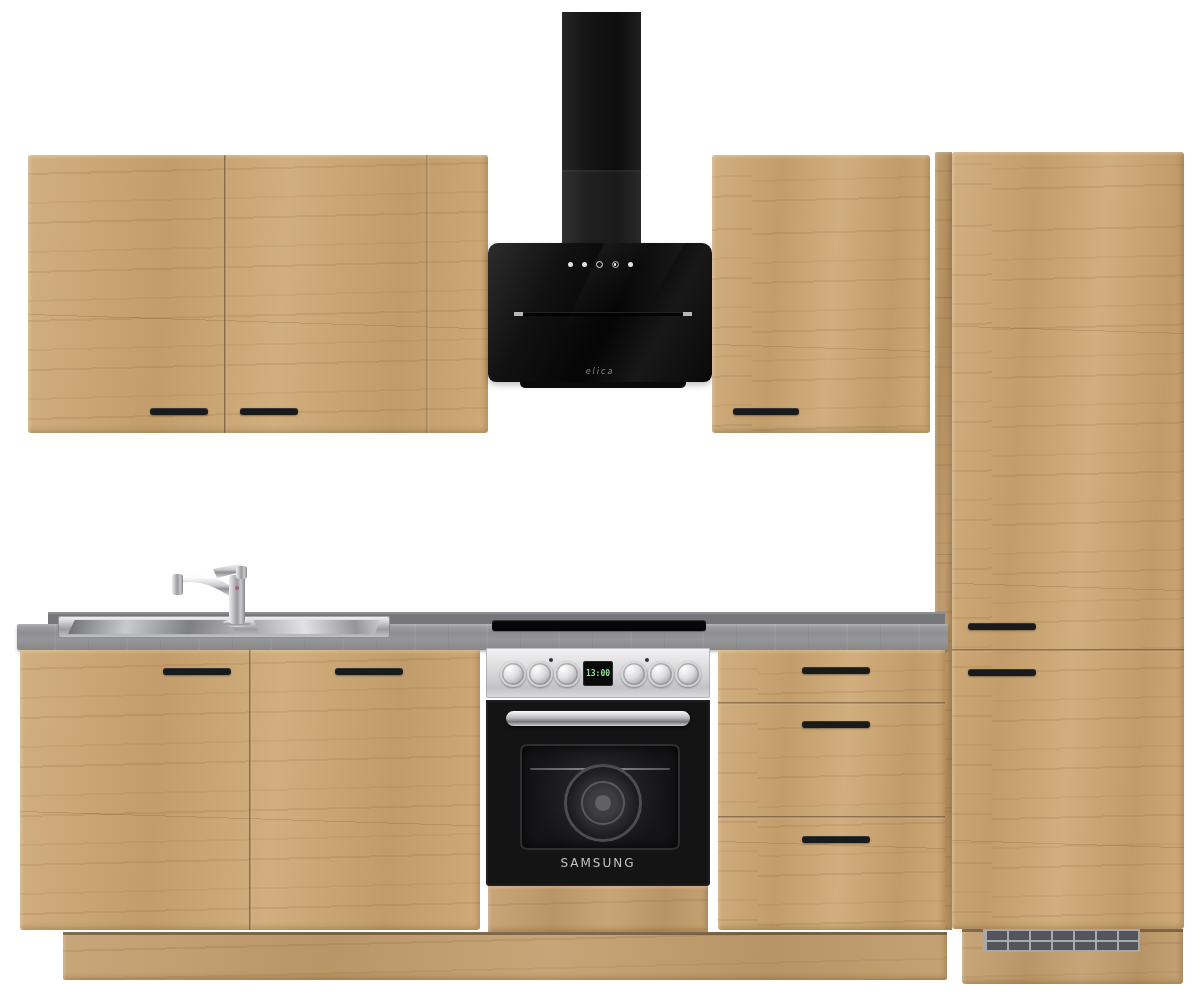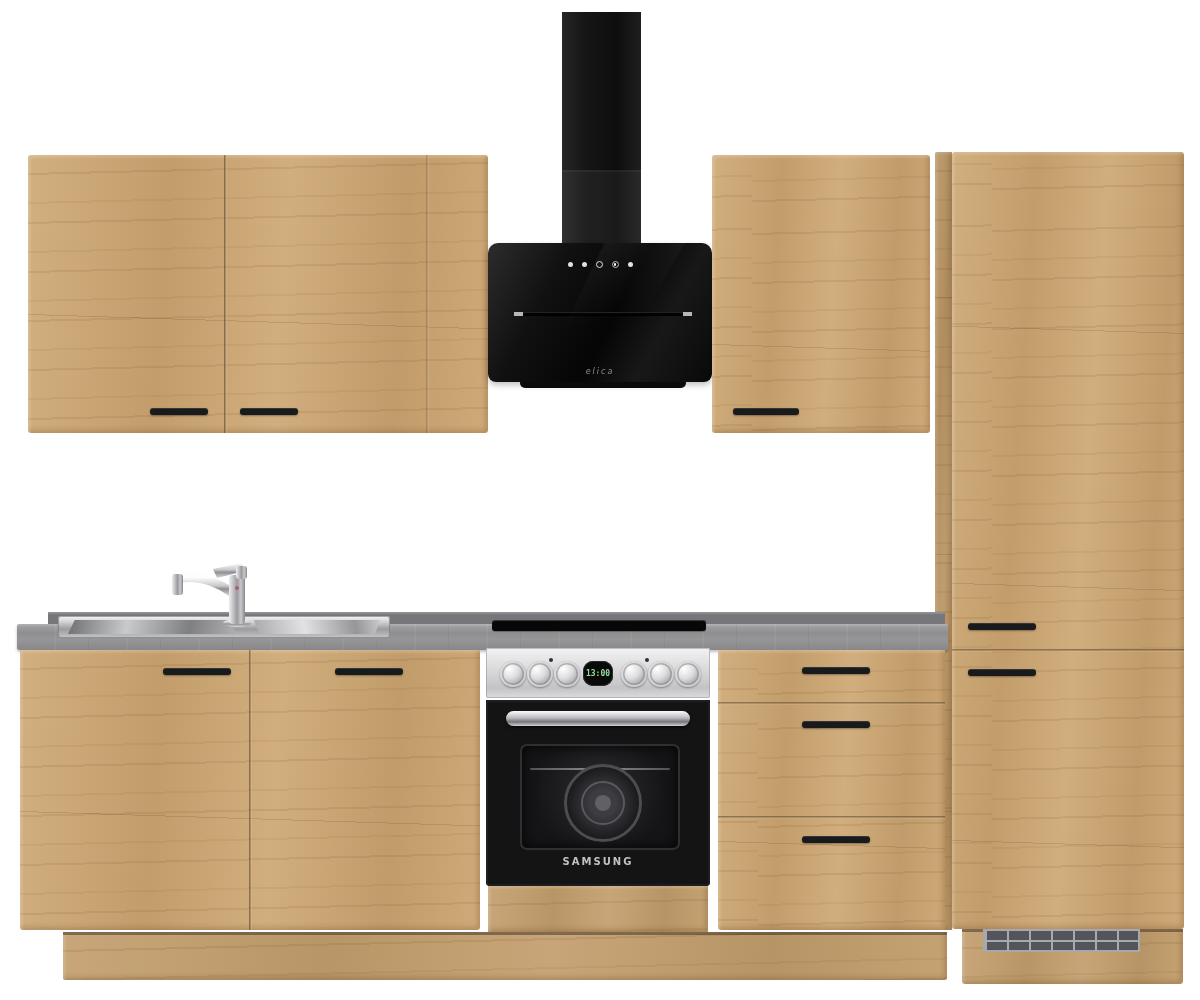--- a/index.html
+++ b/index.html
@@ -75,39 +75,39 @@
   .cooktop{position:absolute;left:492px;top:620px;width:214px;height:11px;background:#070707;
     border-radius:3px;box-shadow:inset 0 1px 1px rgba(255,255,255,.22), 0 1px 1px rgba(0,0,0,.3);}
   
   .ovenpanel{position:absolute;left:486px;top:648px;width:224px;height:50px;border-radius:2px;
     background:linear-gradient(180deg,#f2f2f3,#d3d3d5 55%,#c3c3c5 80%,#dcdcde);
     box-shadow:inset 0 0 0 1px rgba(140,140,145,.5);}
   .knob{position:absolute;width:26px;height:26px;border-radius:50%;top:13px;
     background:radial-gradient(circle at 35% 30%,#fff,#dcdcde 40%,#98989c 78%,#c4c4c6);
     box-shadow:0 1px 2px rgba(0,0,0,.35), inset 0 0 0 2px rgba(255,255,255,.55), inset 0 0 0 3.5px rgba(138,138,143,.6);}
   .pdot{position:absolute;width:4px;height:4px;border-radius:50%;background:#323236;top:14px;}
-  .display{position:absolute;left:97px;top:13px;width:30px;height:25px;background:#0a0a0b;border-radius:10px;
+  .display{position:absolute;left:97px;top:13px;width:30px;height:25px;background:#0a0a0b;border-radius:3px;
     box-shadow:inset 0 0 0 1px #2b2b2e;display:flex;align-items:center;justify-content:center;}
   .display span{color:#97e09a;font:700 8px "DejaVu Sans Mono",monospace;letter-spacing:0;}
   .ovendoor{position:absolute;left:486px;top:700px;width:224px;height:186px;background:#141415;
     border-radius:0 0 4px 4px;box-shadow:inset 0 0 0 2px #1e1e20;}
   .ovenhandle{position:absolute;left:20px;top:11px;width:184px;height:15px;border-radius:8px;
     background:linear-gradient(180deg,#fbfbfc,#bcbcc0 45%,#75757a 72%,#d2d2d5);
     box-shadow:0 2px 3px rgba(0,0,0,.55);}
   .cavity{position:absolute;left:34px;top:44px;width:156px;height:102px;border-radius:7px;
     border:2px solid #2f2f33;background:radial-gradient(circle at 50% 45%,#2c2c30,#151517 68%);
     box-shadow:inset 0 0 14px rgba(0,0,0,.85);}
   .rack{position:absolute;left:8px;right:8px;top:22px;height:2px;
     background:linear-gradient(90deg,#515156,#909095,#515156);border-radius:1px;}
   .fan{position:absolute;left:50%;top:50%;width:72px;height:72px;margin:-33px 0 0 -36px;border-radius:50%;
     border:3px solid #4c4c51;background:radial-gradient(circle,#3c3c41 25%,#1b1b1e 70%);}
   .fan::before{content:"";position:absolute;inset:14px;border-radius:50%;border:2px solid #58585d;}
   .fan::after{content:"";position:absolute;inset:28px;border-radius:50%;background:#606066;}
   .ovenbrand{position:absolute;left:0;right:0;top:156px;text-align:center;color:#c2c2c5;
-    font-size:10px;font-weight:bold;letter-spacing:2px;}
+    font-size:12px;font-weight:normal;letter-spacing:2px;}
   
   .grille{position:absolute;left:983px;top:929px;width:157px;height:23px;box-sizing:border-box;
     background:#53555a;border:2px solid #a6a8ab;
     background-image:
       repeating-linear-gradient(90deg,rgba(172,175,178,.95) 0 2px,transparent 2px 22px),
       linear-gradient(180deg,transparent 0 8.5px,rgba(172,175,178,.95) 8.5px 10.5px,transparent 10.5px);}
   .shadeline{position:absolute;left:0;right:0;top:0;height:3px;background:rgba(40,22,6,.45);}
 </style>
 </head>
 <body>

